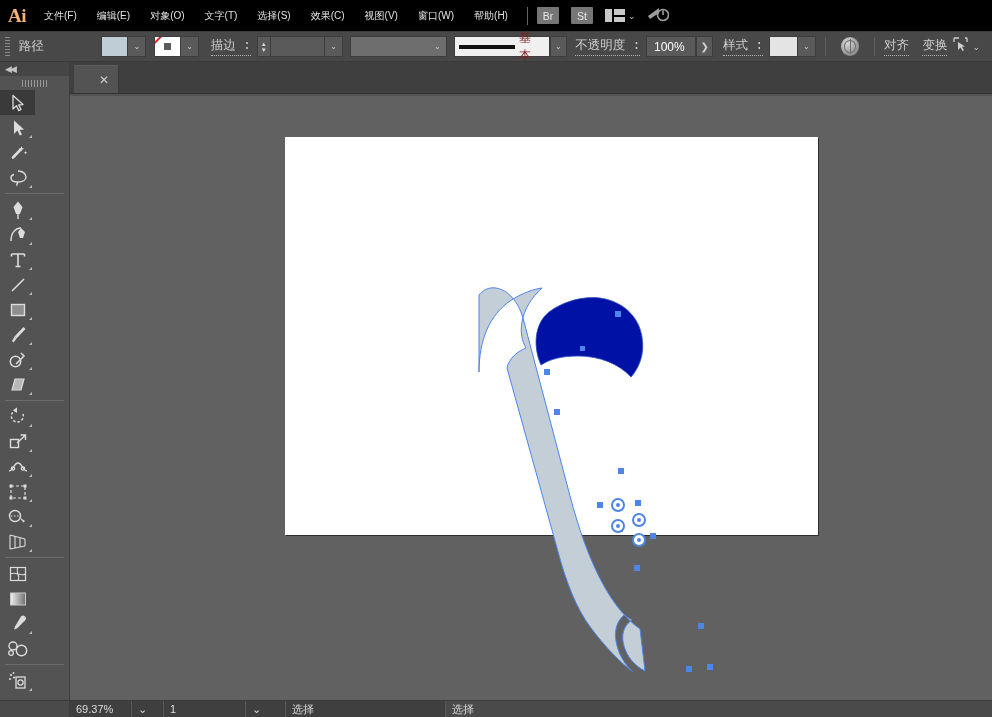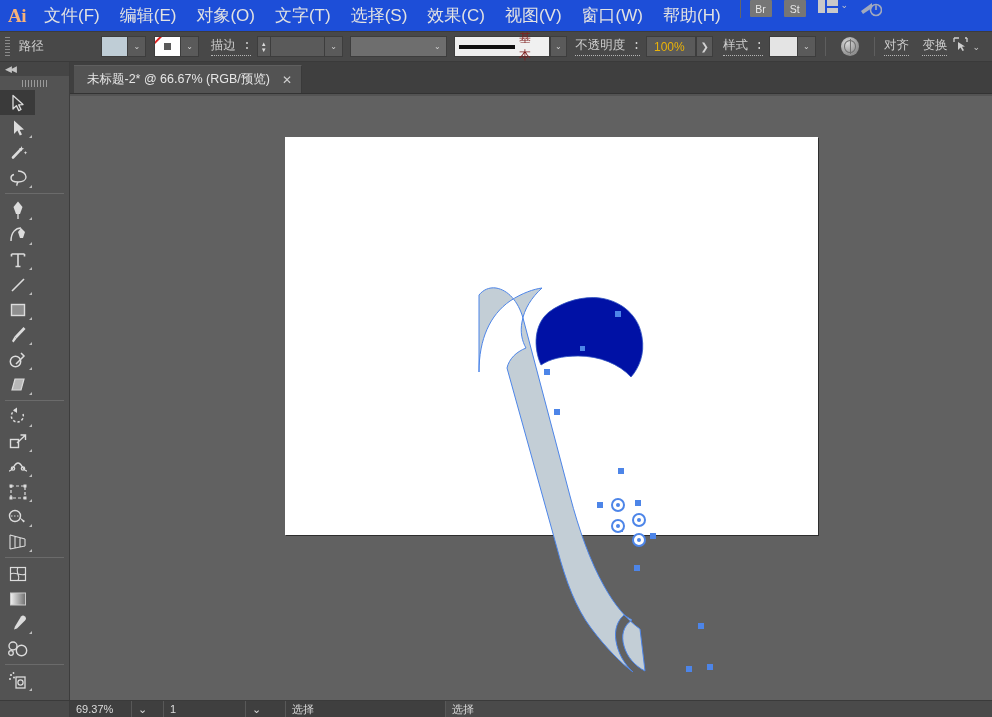--- a/index.html
+++ b/index.html
@@ -7,35 +7,35 @@
     width: 992px; height: 717px;
     background: #535353;
     font-family: "Liberation Sans", sans-serif;
     overflow: hidden;
     position: relative;
     color: #d0d0d0;
   }
 
   
   .menubar {
-    height: 32px; background: #1d4ed8;
-    display: flex; align-items: flex-start;
+    height: 32px; background: #000000;
+    display: flex; align-items: center;
     border-bottom: 1px solid #3c3c3c;
     position: relative;
   }
   .ai-logo {
     width: 34px; height: 32px;
     display: flex; align-items: center; justify-content: center;
     font-size: 19px; font-weight: bold;
     color: #f7b27a; letter-spacing: -0.5px;
     font-family: "Liberation Serif", serif;
   }
   .menu-item {
     padding: 0 10px; height: 32px; line-height: 32px;
-    font-size: 17px; color: #e2e2e2; cursor: default;
+    font-size: 10px; color: #e2e2e2; cursor: default;
     white-space: nowrap;
   }
   .menu-sep-v {
     width: 1px; height: 18px; background: #666; margin: 0 9px;
   }
   .sq-btn {
     width: 22px; height: 17px; background: #767676;
     color: #e8e8e8; font-size: 10.5px;
     display: flex; align-items: center; justify-content: center;
     margin-right: 12px; border-radius: 1px; cursor: default;
@@ -120,21 +120,21 @@
   .profile-box {
     height: 21px; background: #f0f0f0; border: 1px solid #3d3d3d;
     display: flex; align-items: center; padding: 0 4px;
   }
   .profile-line { width: 58px; height: 4px; background: #111; margin-right: 4px; }
   .profile-text { font-size: 12px; color: #7f1d1d; padding-right: 3px; }
   .opacity-field {
     height: 21px; background: #5a5a5a; border: 1px solid #3d3d3d;
     display: flex; align-items: center;
   }
-  .op-val { padding: 0 7px; font-size: 12px; color: #eab308; }
+  .op-val { padding: 0 7px; font-size: 12px; color: #ffffff; }
   .op-arrow {
     width: 18px; height: 19px; border-left: 1px solid #3d3d3d;
     display: flex; align-items: center; justify-content: center;
     font-size: 10px; color: #d4d4d4;
   }
   .style-swatch {
     width: 28px; height: 19px; background: #e4e4e4;
   }
   .globe {
     width: 19px; height: 19px; border-radius: 50%;
@@ -330,21 +330,20 @@
     <svg width="17" height="17" viewBox="0 0 17 17">
       <path d="M2 2 L7 2 M2 2 L2 6 M13 2 L15 2 M15 2 L15 6" stroke="#cfcfcf" stroke-width="1.3" fill="none"></path>
       <path d="M6 6 L6 14 L8.5 11.5 L10.5 15 L12 14.2 L10 10.8 L13 10.5 Z" fill="#cfcfcf"></path>
     </svg>
   </div>
   <div class="chev">⌄</div>
 </div>
 
 <div class="tabbar">
   <div class="doc-tab">
-    <span>未标题-2* @ 66.67% (RGB/预览)</span>
     <span class="tab-close">✕</span>
   </div>
 </div>
 
 <div class="toolpanel">
   <div class="tp-header">
     <span class="collapse-arrows">◀◀</span>
   </div>
   <div class="tp-grip">
       <i></i>

